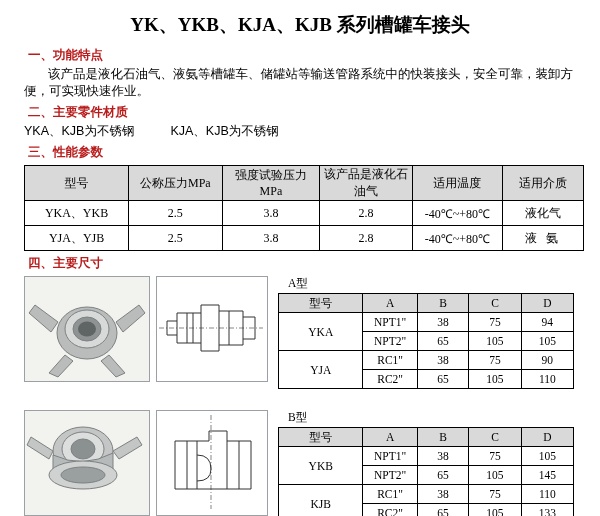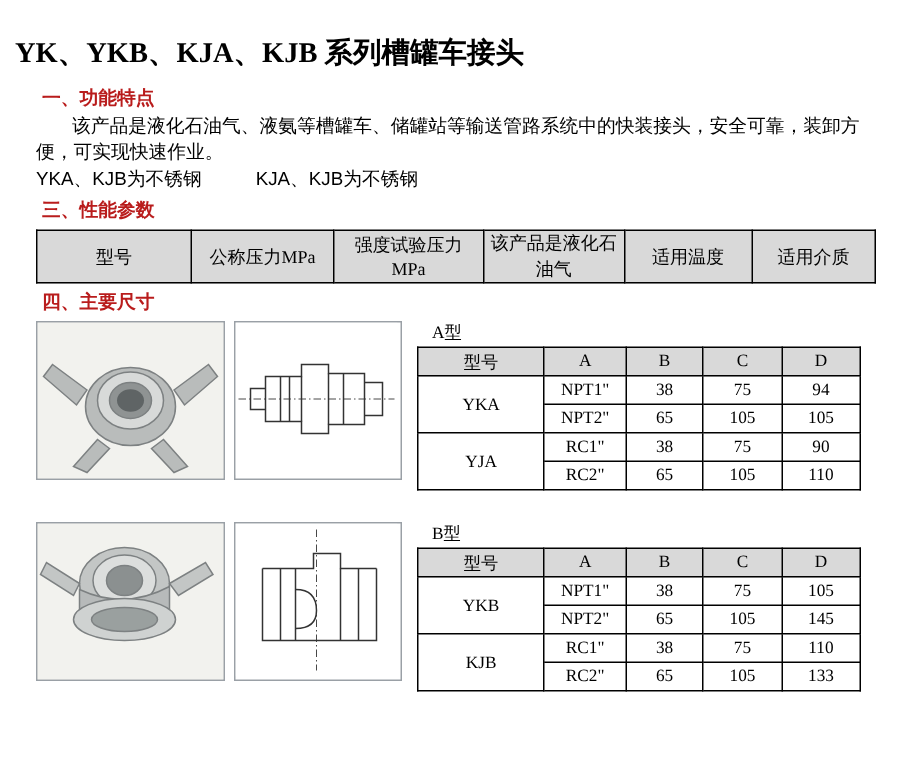--- a/index.html
+++ b/index.html
@@ -16,25 +16,26 @@
     position: relative;
   }
   .page {
     width: 600px;
     height: 516px;
     position: relative;
     box-sizing: border-box;
     padding: 0 10px;
   }
   .title {
+    text-align: center;
     font-family: "Liberation Serif", serif;
     font-weight: bold;
     font-size: 19px;
     letter-spacing: 0px;
-    padding-top: 22px;
+    padding-top: 12px;
     padding-bottom: 5px;
     color: #000;
   }
   .sec-head {
     color: #b91c1c;
     font-weight: bold;
     font-size: 12.5px;
     font-family: "Liberation Sans", sans-serif;
     margin: 4px 0 2px 18px;
   }
@@ -144,35 +145,52 @@
 </head>
 <body>
 
 <div class="page">
 
   <div class="title">YK、YKB、KJA、KJB 系列槽罐车接头</div>
 
   <div class="sec-head">一、功能特点</div>
   <div class="para">该产品是液化石油气、液氨等槽罐车、储罐站等输送管路系统中的快装接头，安全可靠，装卸方便，可实现快速作业。</div>
 
+  <div class="sec-head">二、主要零件材质</div>
   <div class="matline">
     <span>YKA、KJB为不锈钢</span><span class="gap"></span><span>KJA、KJB为不锈钢</span>
   </div>
 
   <div class="sec-head">三、性能参数</div>
 
   <table class="perf">
     <tbody>
         <tr class="head">
       <td class="c0">型号</td>
       <td class="c1">公称压力MPa</td>
       <td class="c2">强度试验压力MPa</td>
       <td class="c3">该产品是液化石油气</td>
       <td class="c4">适用温度</td>
       <td class="c5">适用介质</td>
+    </tr>
+    <tr>
+      <td class="c0">YKA、YKB</td>
+      <td class="c1">2.5</td>
+      <td class="c2">3.8</td>
+      <td class="c3">2.8</td>
+      <td class="c4">-40℃~+80℃</td>
+      <td class="c5">液化气</td>
+    </tr>
+    <tr>
+      <td class="c0">YJA、YJB</td>
+      <td class="c1">2.5</td>
+      <td class="c2">3.8</td>
+      <td class="c3">2.8</td>
+      <td class="c4">-40℃~+80℃</td>
+      <td class="c5 sp">液 氨</td>
     </tr>
   </tbody>
     </table>
 
   <div class="sec-head">四、主要尺寸</div>
 
   <div class="dims">
 
     <div class="row" style="margin-top:2px;">
       <div class="imgbox photo">

